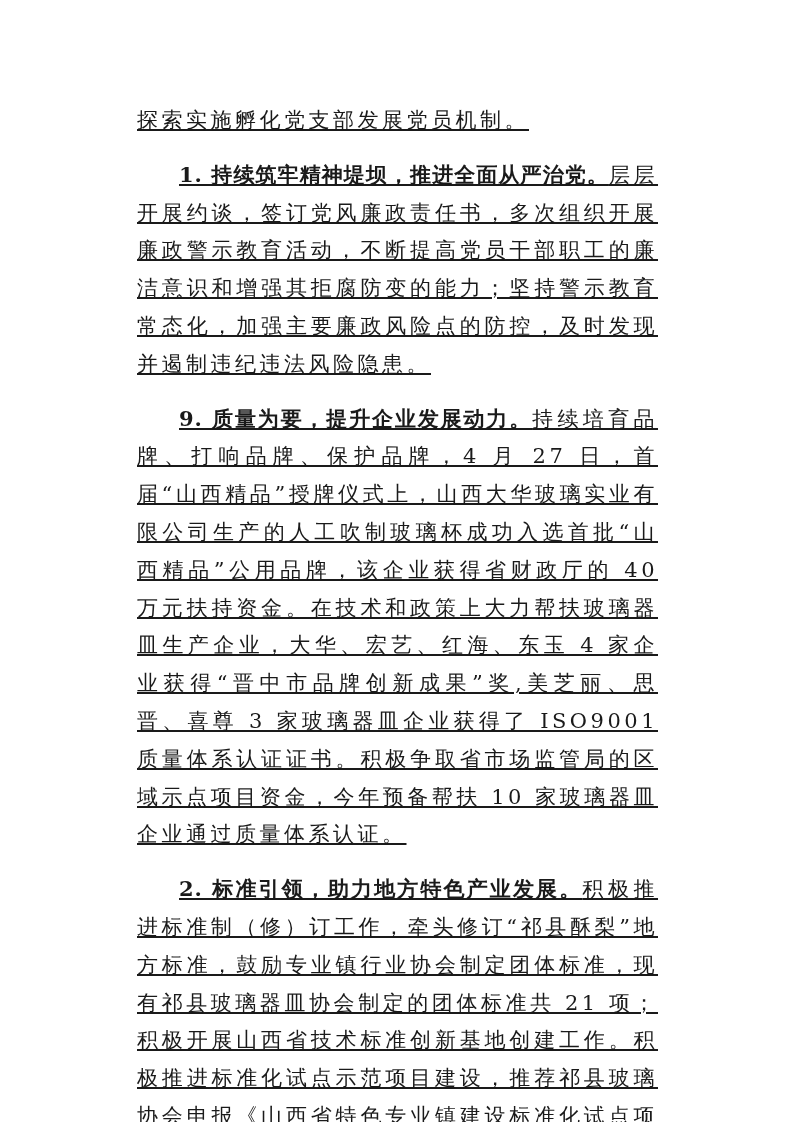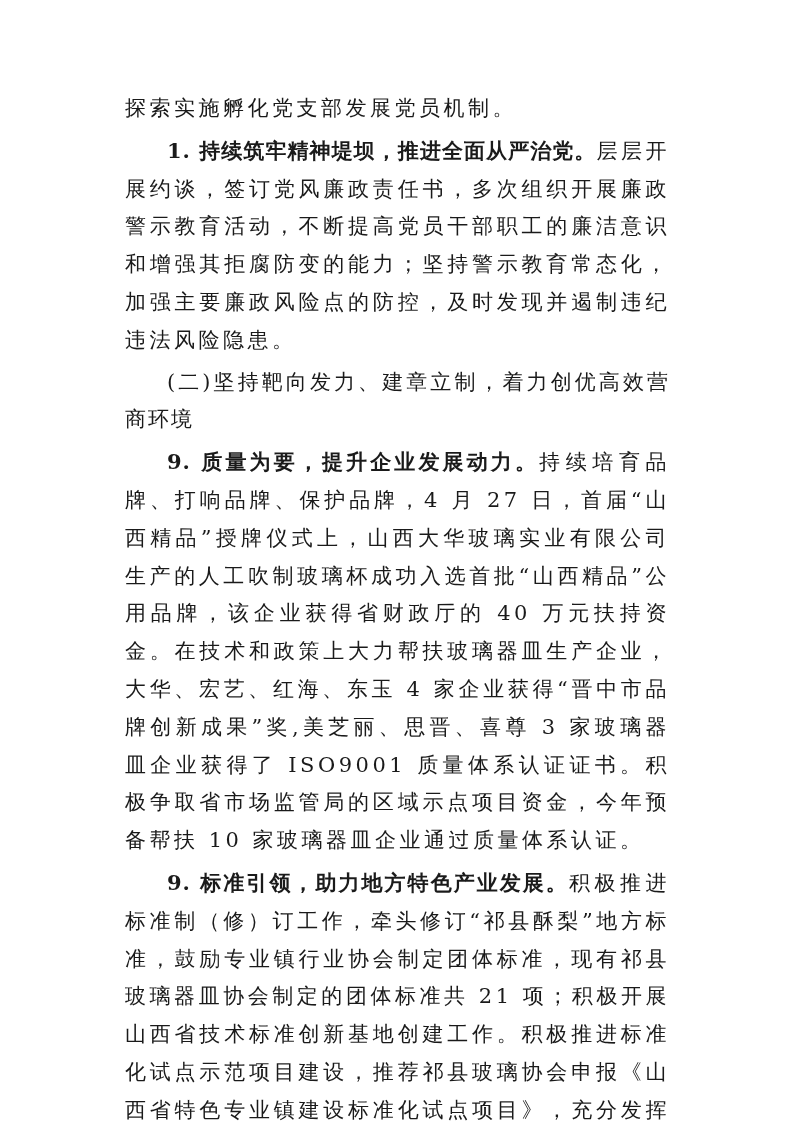--- a/index.html
+++ b/index.html
@@ -10,41 +10,38 @@
     top: 86px;
     width: 553px;
     font-family: "DejaVu Serif", "Liberation Serif", serif;
     font-size: 21px;
     line-height: 37.8px;
     color: #1a1a1a;
     text-align: justify;
     text-justify: inter-character;
     letter-spacing: 3.5px;
   }
-  .para { margin: 4px; }
+  .para { margin: 16px; text-decoration: underline; }
   .indent { text-indent: 42px; }
   .bold { font-weight: bold; letter-spacing: 1px; }
   .sub { text-indent: 42px; letter-spacing: 2px; }
 </style>
 </head>
 <body>
 
 <div class="page">
   <p class="para">
     <span>探索实施孵化党支部发展党员机制。</span>
   </p>
 
   <p class="para indent">
     <span class="bold">1. 持续筑牢精神堤坝，推进全面从严治党。</span><span>层层开展约谈，签订党风廉政责任书，多次组织开展廉政警示教育活动，不断提高党员干部职工的廉洁意识和增强其拒腐防变的能力；坚持警示教育常态化，加强主要廉政风险点的防控，及时发现并遏制违纪违法风险隐患。</span>
   </p>
 
-  <p class="para sub">
-    <span>(二)坚持靶向发力、建章立制，着力创优高效营商环境</span>
-  </p>
 
   <p class="para indent">
     <span class="bold">9. 质量为要，提升企业发展动力。</span><span>持续培育品牌、打响品牌、保护品牌，4 月 27 日，首届“山西精品”授牌仪式上，山西大华玻璃实业有限公司生产的人工吹制玻璃杯成功入选首批“山西精品”公用品牌，该企业获得省财政厅的 40 万元扶持资金。在技术和政策上大力帮扶玻璃器皿生产企业，大华、宏艺、红海、东玉 4 家企业获得“晋中市品牌创新成果”奖,美芝丽、思晋、喜尊 3 家玻璃器皿企业获得了 ISO9001 质量体系认证证书。积极争取省市场监管局的区域示点项目资金，今年预备帮扶 10 家玻璃器皿企业通过质量体系认证。</span>
   </p>
 
   <p class="para indent">
-    <span class="bold">9. 标准引领，助力地方特色产业发展。</span><span>积极推进标准制（修）订工作，牵头修订“祁县酥梨”地方标准，鼓励专业镇行业协会制定团体标准，现有祁县玻璃器皿协会制定的团体标准共 21 项；积极开展山西省技术标准创新基地创建工作。积极推进标准化试点示范项目建设，推荐祁县玻璃协会申报《山西省特色专业镇建设标准化试点项目》，充分发挥社会团体标准化工作对特色专业镇发展的规范引领和技术支撑作用。</span>
+    <span class="bold">2. 标准引领，助力地方特色产业发展。</span><span>积极推进标准制（修）订工作，牵头修订“祁县酥梨”地方标准，鼓励专业镇行业协会制定团体标准，现有祁县玻璃器皿协会制定的团体标准共 21 项；积极开展山西省技术标准创新基地创建工作。积极推进标准化试点示范项目建设，推荐祁县玻璃协会申报《山西省特色专业镇建设标准化试点项目》，充分发挥社会团体标准化工作对特色专业镇发展的规范引领和技术支撑作用。</span>
   </p>
 </div>
 
 </body></html>

